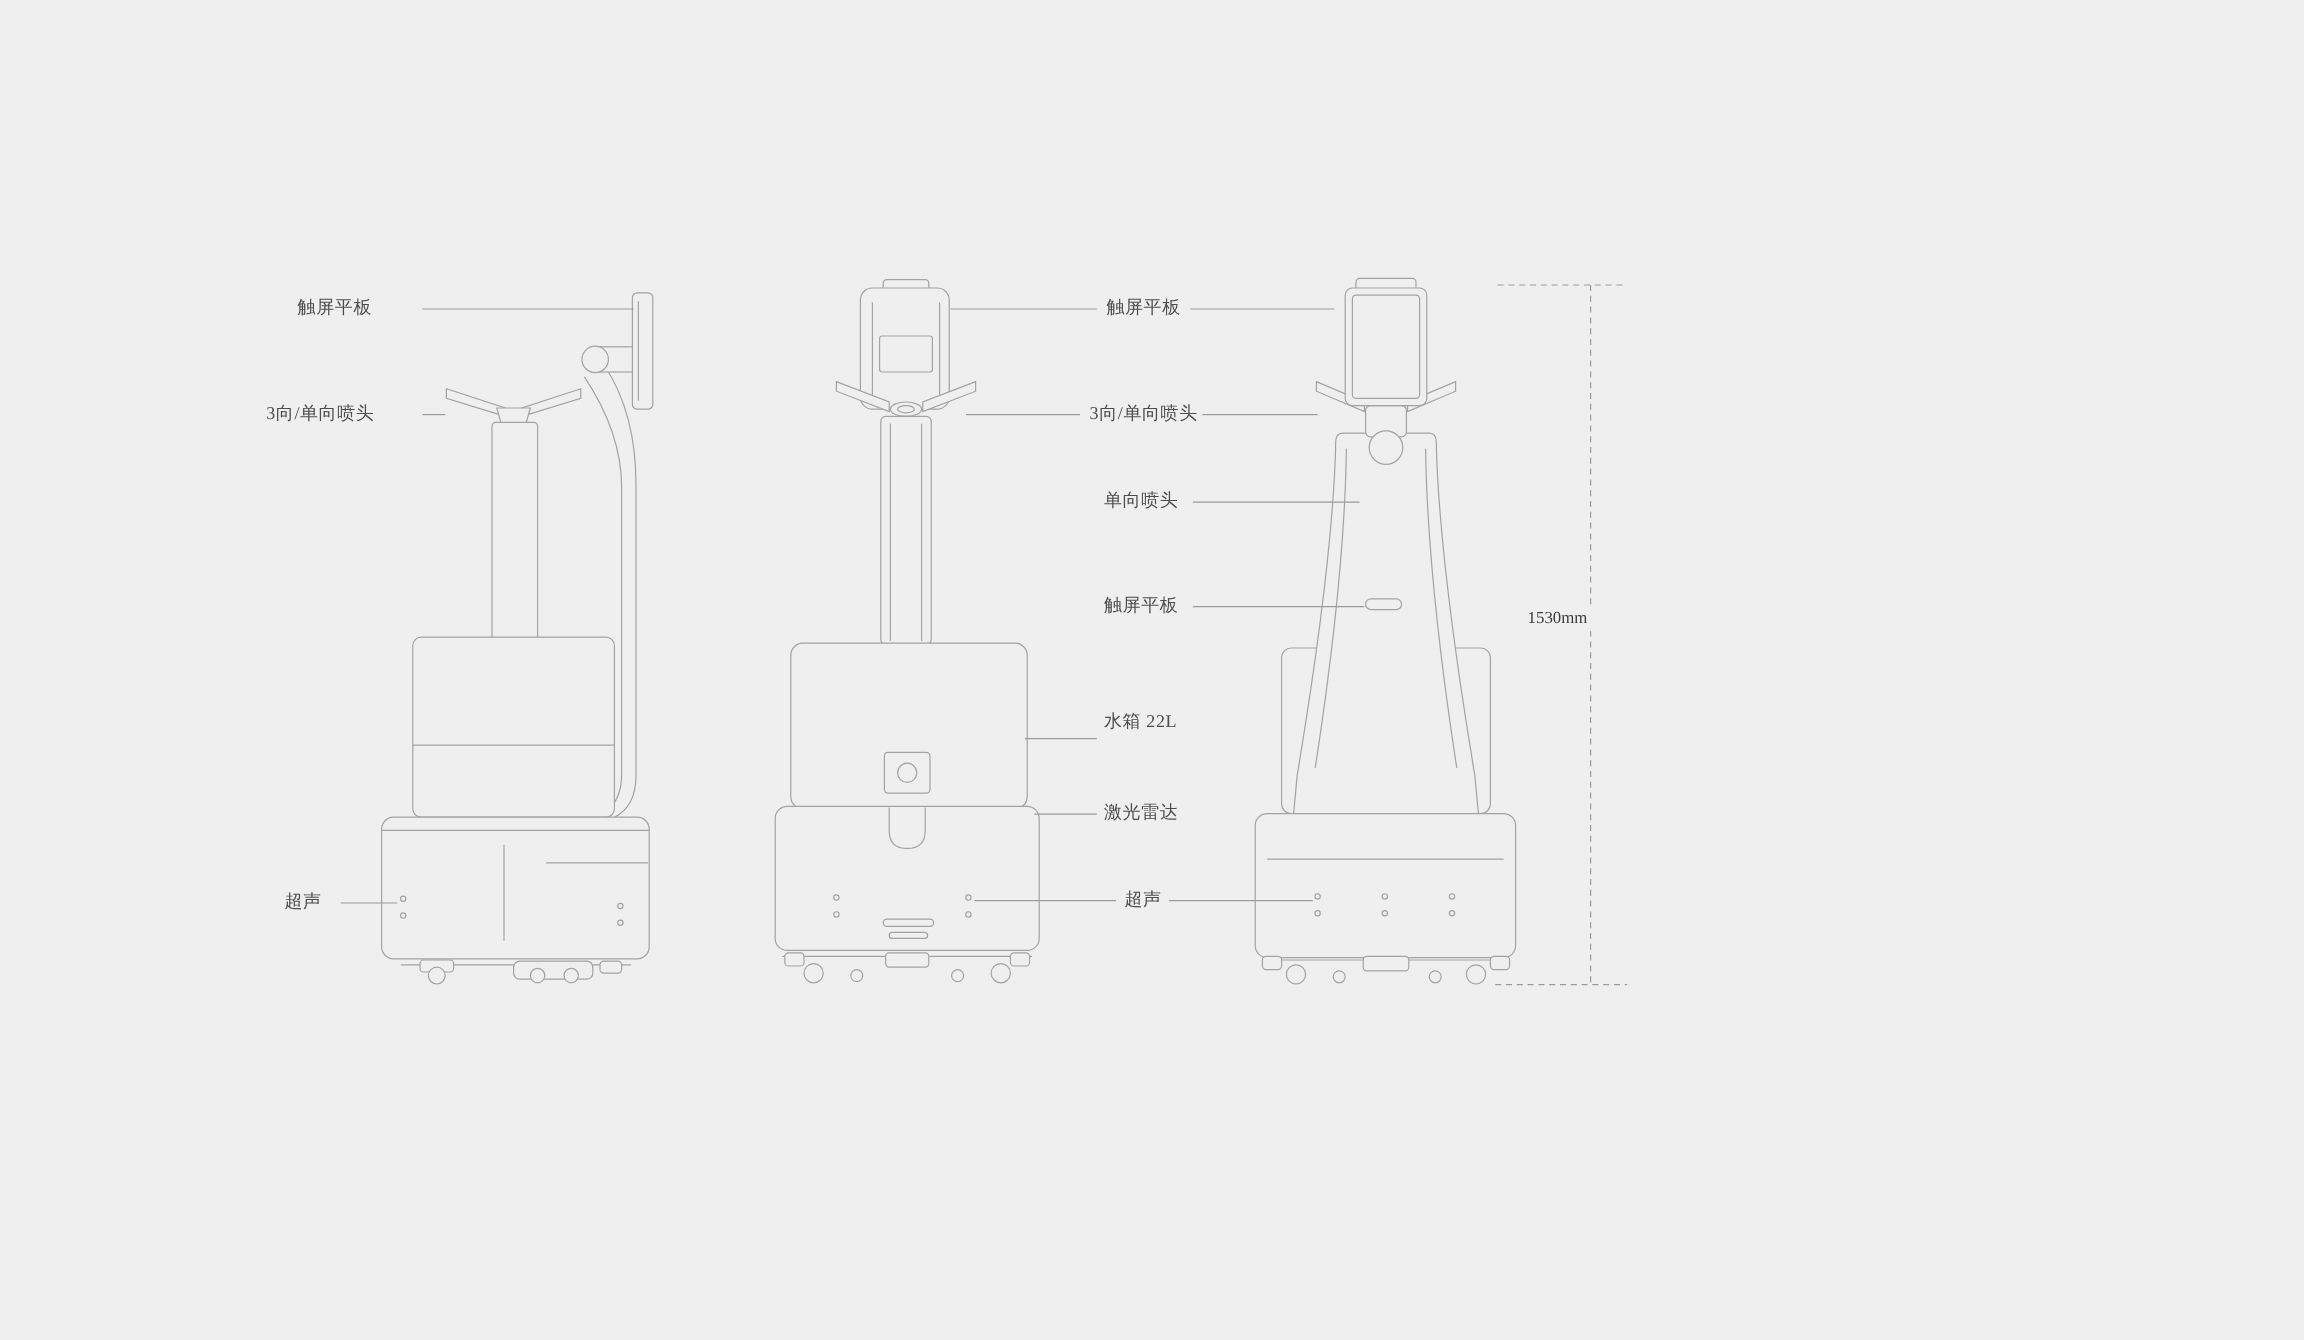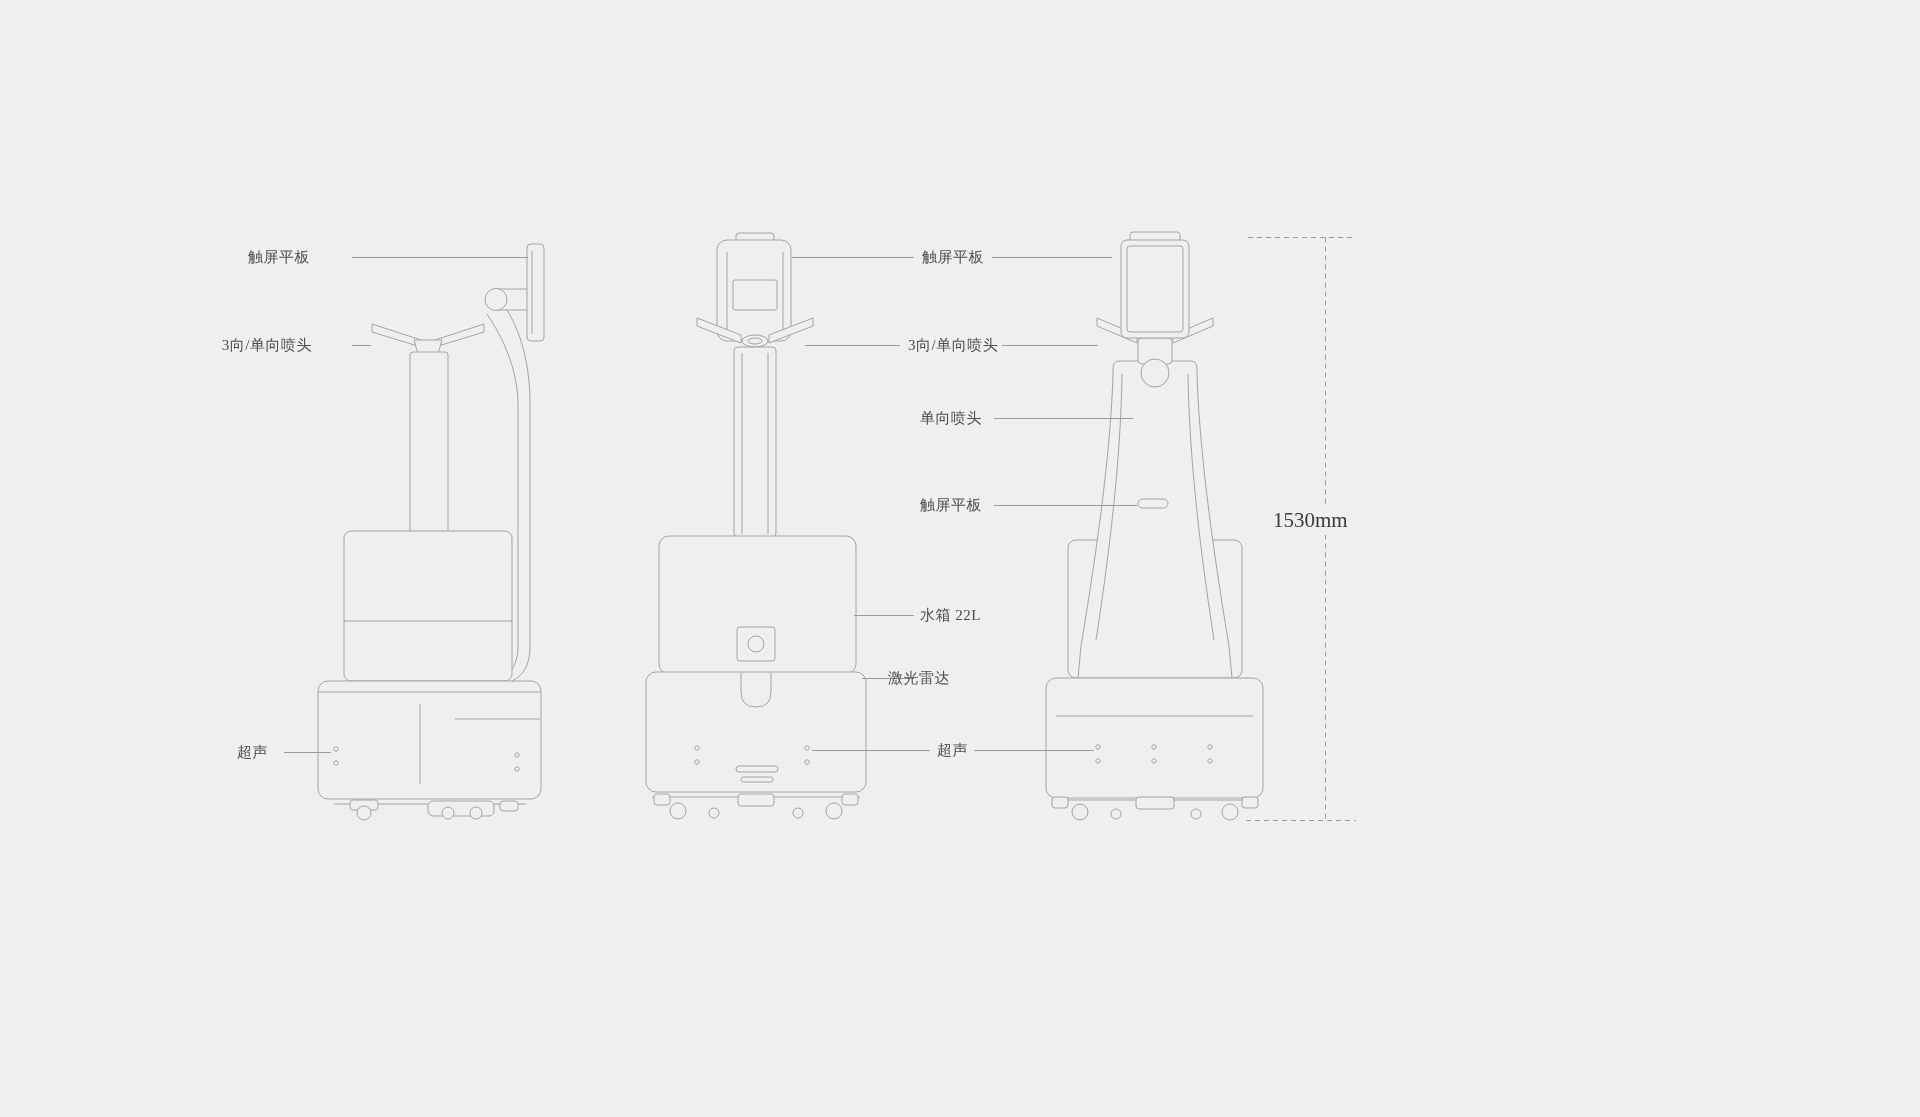--- a/index.html
+++ b/index.html
@@ -23,21 +23,21 @@
     position:absolute;
     font-size:15px;
     line-height:20px;
     color:var(--text,#4d4d4d);
     letter-spacing:0.5px;
     white-space:nowrap;
   }
   .label.right { text-align:right; }
   .dim-label {
     position:absolute;
-    font-size:21px;
+    font-size:14px;
     color:var(--dimension_text,#3a3a3a);
     background:var(--background,#efefef);
     padding:2px 5px;
     white-space:nowrap;
   }
 </style>
 </head>
 <body>
 
 <div class="canvas">
@@ -184,18 +184,18 @@
   </svg>
 
   <div class="label right" style="left:200px; top:247px; width:110px">触屏平板</div>
   <div class="label right" style="left:180px; top:335px; width:132px">3向/单向喷头</div>
   <div class="label right" style="left:180px; top:742px; width:88px">超声</div>
 
   <div class="label" style="left:922px; top:247px">触屏平板</div>
   <div class="label" style="left:908px; top:335px">3向/单向喷头</div>
   <div class="label" style="left:920px; top:408px">单向喷头</div>
   <div class="label" style="left:920px; top:495px">触屏平板</div>
-  <div class="label" style="left:920px; top:605px">水箱 22L</div>
-  <div class="label" style="left:888px; top:668px">激光雷达</div>
+  <div class="label" style="left:920px; top:592px">水箱 22L</div>
+  <div class="label" style="left:920px; top:668px">激光雷达</div>
   <div class="label" style="left:937px; top:740px">超声</div>
 
   <div class="dim-label" style="left:1268px; top:506px">1530mm</div>
 </div>
 
 </body></html>

